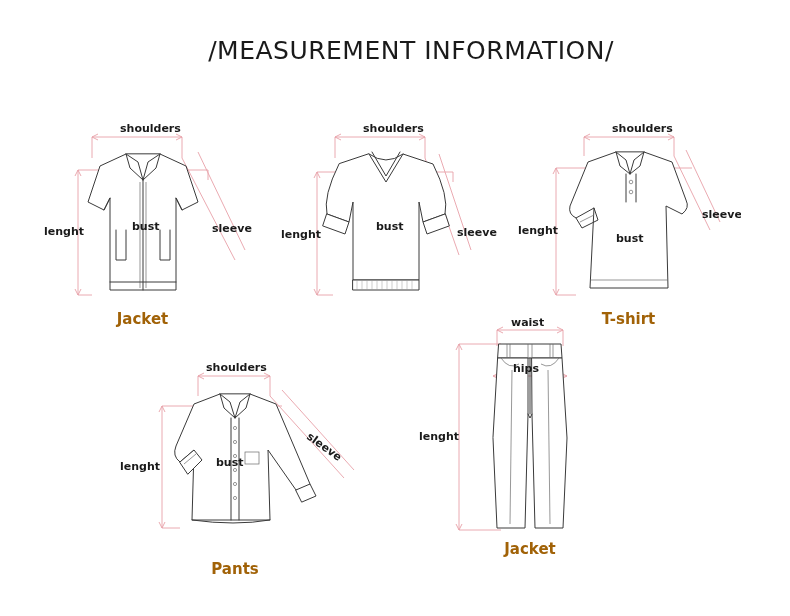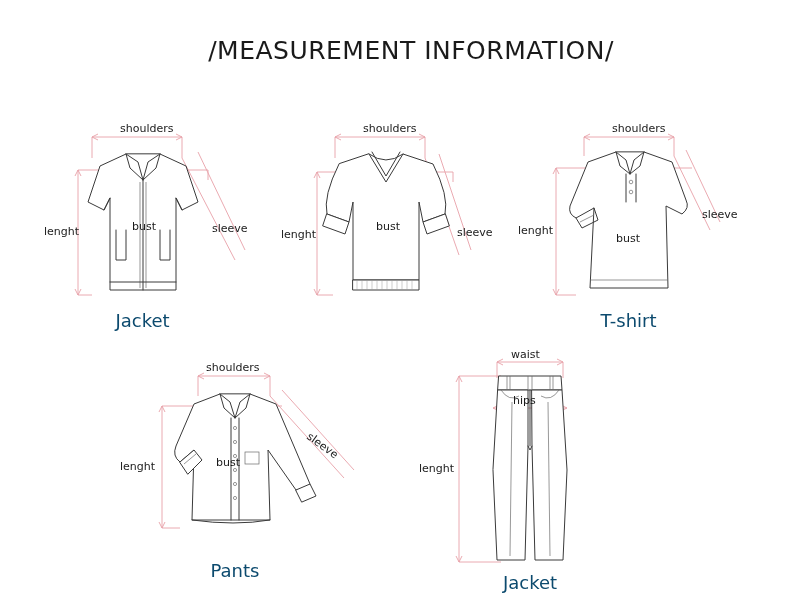--- a/index.html
+++ b/index.html
@@ -22,27 +22,28 @@
     width: 790px;
     text-align: center;
     font-size: 25px;
     letter-spacing: 0.5px;
     color: #1a1a1a;
     font-family: "DejaVu Sans", sans-serif;
     font-weight: 400;
   }
   .item {
     position: absolute;
+    font-weight: bold;
   }
   .item-caption {
     position: absolute;
     width: 100%;
     text-align: center;
-    font-size: 18px;
-    color: #0c4a6e;
+    font-size: 15px;
+    color: #a16207;
     font-family: "DejaVu Sans", sans-serif;
   }
   .figure {
     position: absolute;
     left: 0;
     top: 0;
   }
   svg { display: block; }
   .garment {
     fill: #ffffff;
@@ -280,21 +281,21 @@
       </g>
       <text class="measure-label" x="96" y="21">shoulders</text>
       <text class="measure-label" x="106" y="116">bust</text>
       <text class="measure-label" x="10" y="120">lenght</text>
       <text class="measure-label-tilt" x="196" y="88" transform="rotate(36 196 88)">sleeve</text>
     </svg>
   </div>
   <div class="item-caption" style="top:210px;">Pants</div>
 </div>
 
-<div class="item" style="left:415px; top:350px; width:230px; height:262px;">
+<div class="item" style="left:415px; top:318px; width:230px; height:262px;">
   <div class="figure">
     <svg width="230" height="228" viewBox="0 0 230 228">
       <g class="measure">
 
         <line x1="82" y1="12" x2="148" y2="12"></line>
         <path d="M82 12 l6 -3 M82 12 l6 3"></path>
         <path d="M148 12 l-6 -3 M148 12 l-6 3"></path>
         <line x1="82" y1="12" x2="82" y2="28"></line>
         <line x1="148" y1="12" x2="148" y2="28"></line>
 

